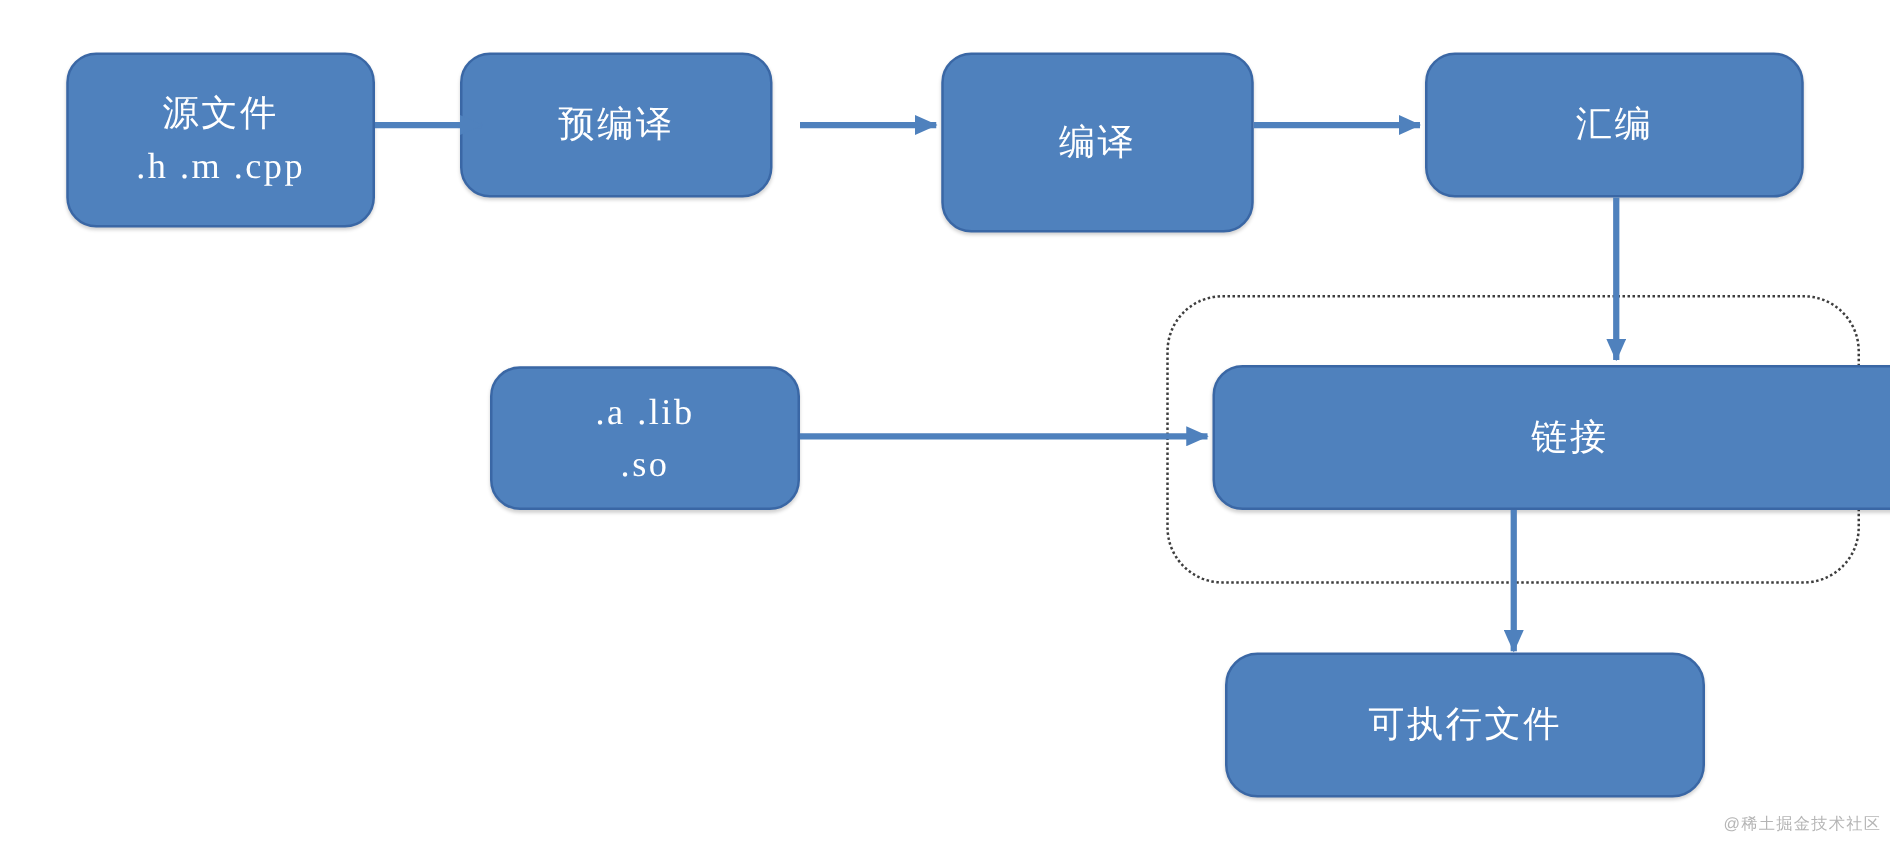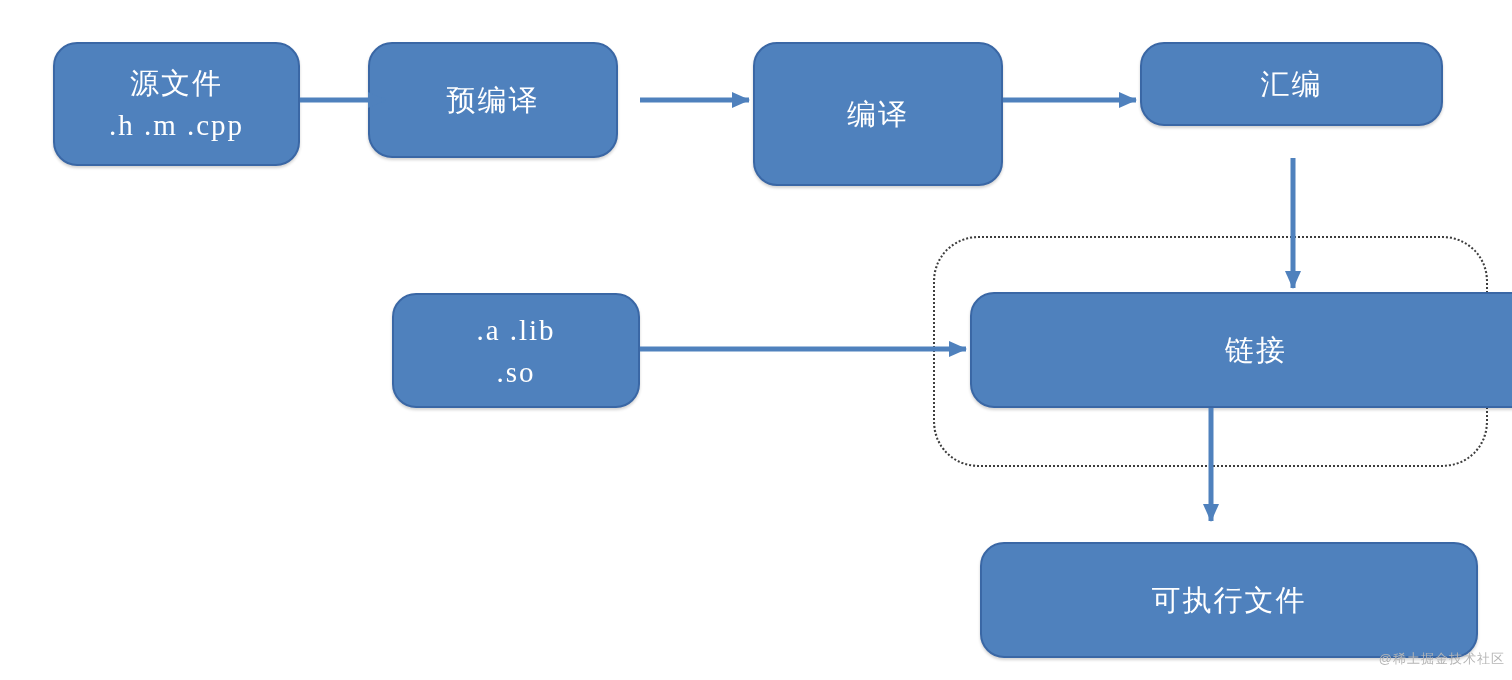--- a/index.html
+++ b/index.html
@@ -36,27 +36,27 @@
     flex-direction: column;
     align-items: center;
     justify-content: center;
     font-size: 29px;
     letter-spacing: 2px;
     line-height: 42px;
     text-align: center;
     box-shadow: 0 2px 3px rgba(0,0,0,0.18);
   }
   .node .line { white-space: nowrap; }
-  #node-source      { left: 53px;   top: 42px;  width: 247px; height: 124px; }
+  #node-source      { left: 53px;   top: 42px;  width: 247px; height: 140px; }
   #node-precompile  { left: 368px;  top: 42px;  width: 250px; height: 116px; }
   #node-compile     { left: 753px;  top: 42px;  width: 250px; height: 144px; }
-  #node-assemble    { left: 1140px; top: 42px;  width: 303px; height: 84px; }
+  #node-assemble    { left: 1140px; top: 42px;  width: 303px; height: 116px; }
   #node-libraries   { left: 392px;  top: 293px; width: 248px; height: 115px; text-align: right; }
   #node-link        { left: 970px;  top: 292px; width: 572px; height: 116px; }
-  #node-executable  { left: 980px;  top: 542px; width: 498px; height: 116px; }
+  #node-executable  { left: 980px;  top: 522px; width: 384px; height: 116px; border-radius: 26px; }
   .group-outline {
     position: absolute;
     z-index: 1;
     box-sizing: border-box;
     left: 933px;
     top: 236px;
     width: 555px;
     height: 231px;
     border: 2px dotted var(--group-outline, #3d3d3d);
     border-radius: 45px;

